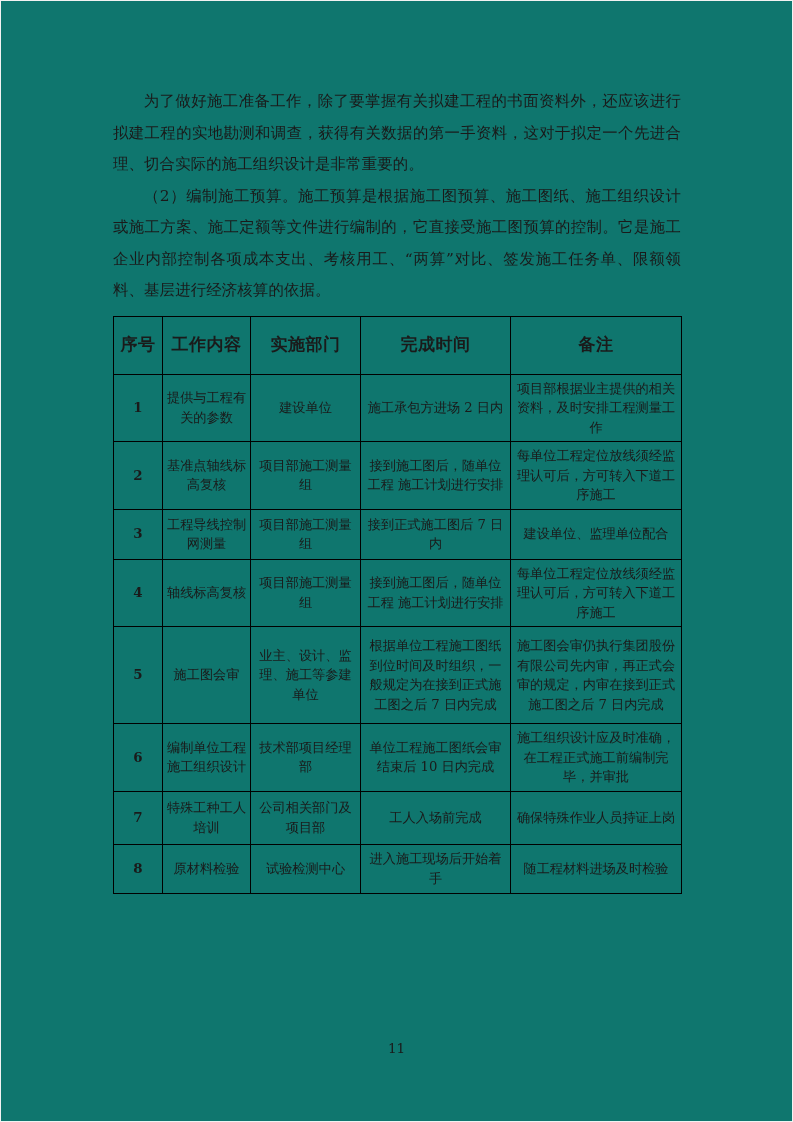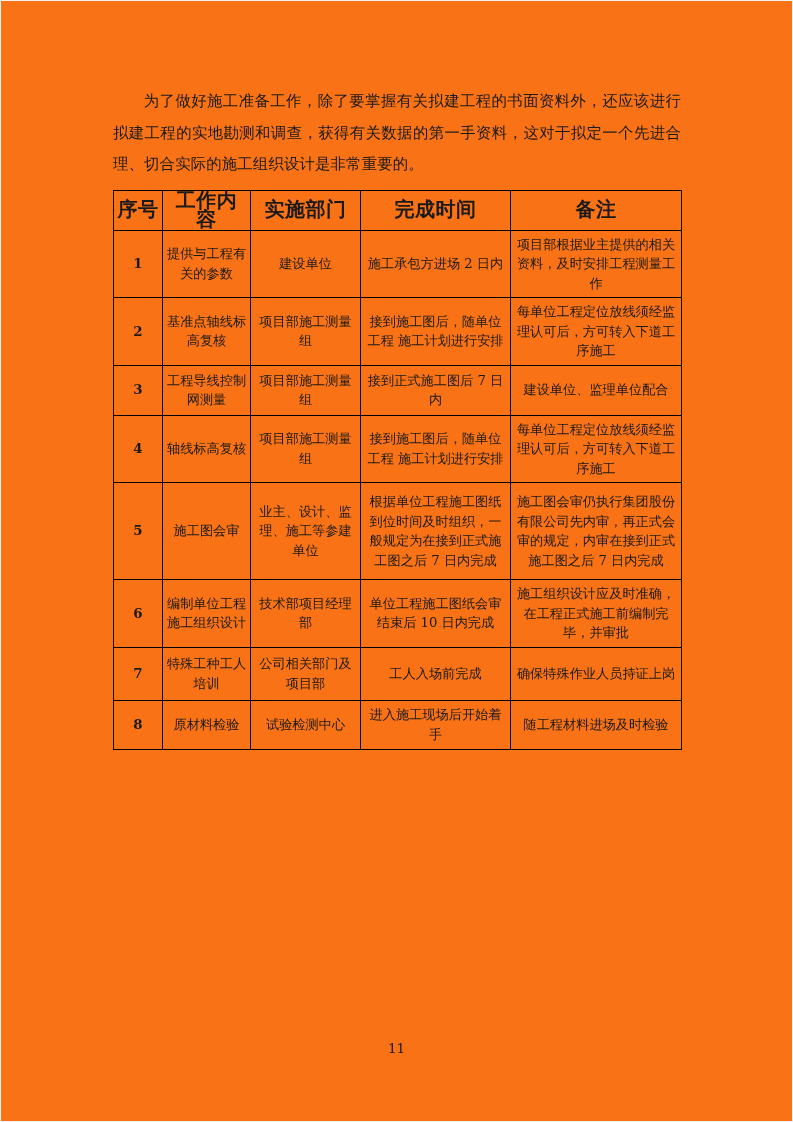--- a/index.html
+++ b/index.html
@@ -9,21 +9,21 @@
     background: #ffffff;
   }
   body {
     font-family: "DejaVu Serif", "Liberation Serif", serif;
     color: #000000;
   }
   .page {
     position: relative;
     width: 793px;
     height: 1122px;
-    background: #f97316;
+    background: #0f766e;
     box-sizing: border-box;
     overflow: hidden;
   }
   .page-frame {
     position: absolute;
     left: 0;
     top: 0;
     width: 793px;
     height: 1122px;
     border: 1px solid #f2f2f2;
@@ -62,23 +62,23 @@
   table.work-table td, table.work-table th {
     border: 1px solid #000000;
     text-align: center;
     vertical-align: middle;
     padding: 4px 3px;
     line-height: 19.5px;
     font-weight: normal;
   }
   table.work-table thead th {
     font-weight: bold;
-    font-size: 20px;
+    font-size: 17px;
     height: 33px;
-    padding: 0 3px;
+    padding: 12px 3px;
     letter-spacing: 0.5px;
   }
   table.work-table td.idx {
     font-weight: bold;
     font-size: 13.4px;
     font-family: "DejaVu Serif", "Liberation Serif", serif;
   }
   col.c1 { width: 49px; }
   col.c2 { width: 88px; }
   col.c3 { width: 110px; }
@@ -107,20 +107,21 @@
 </style>
 </head>
 <body>
 
 <div class="page">
   <div class="page-frame"></div>
 
   <div class="content">
 
     <p class="para indent">为了做好施工准备工作，除了要掌握有关拟建工程的书面资料外，还应该进行拟建工程的实地勘测和调查，获得有关数据的第一手资料，这对于拟定一个先进合理、切合实际的施工组织设计是非常重要的。</p>
+    <p class="para indent">（2）编制施工预算。施工预算是根据施工图预算、施工图纸、施工组织设计或施工方案、施工定额等文件进行编制的，它直接受施工图预算的控制。它是施工企业内部控制各项成本支出、考核用工、“两算”对比、签发施工任务单、限额领料、基层进行经济核算的依据。</p>
 
     <div class="tbl-wrap">
       <table class="work-table">
         <colgroup>
           <col class="c1">
             <col class="c2">
             <col class="c3">
             <col class="c4">
             <col class="c5">
         </colgroup>

